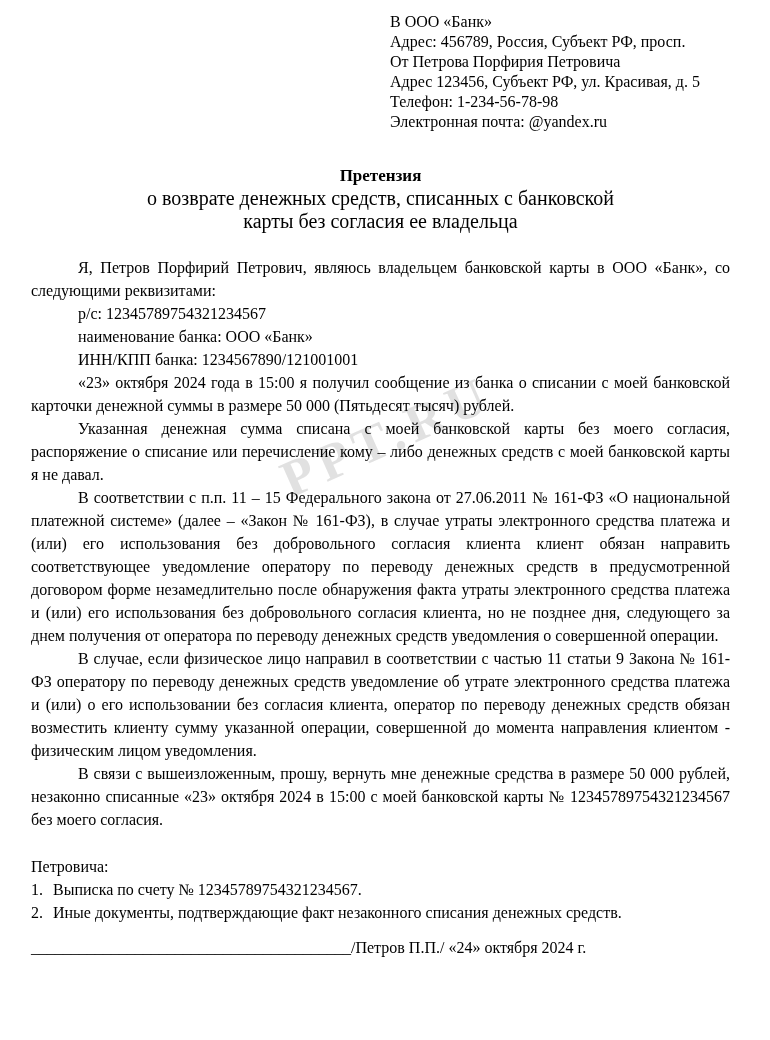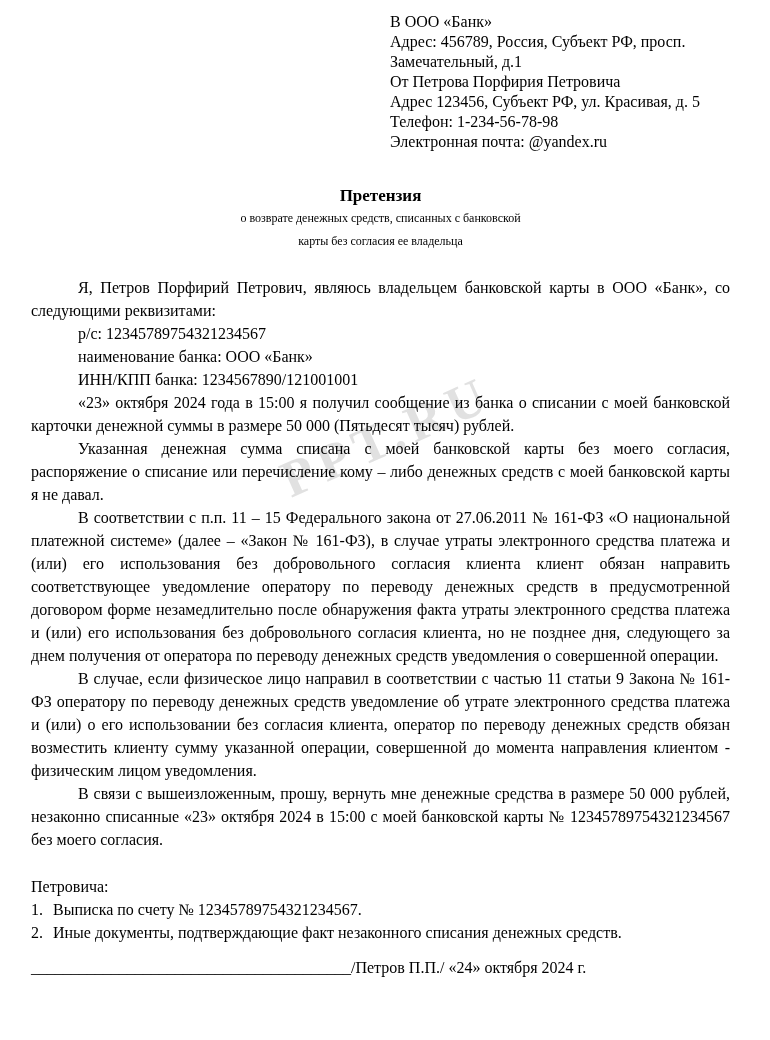--- a/index.html
+++ b/index.html
@@ -36,21 +36,21 @@
     text-align: center;
     line-height: 23px;
   }
   .title-main {
     font-weight: bold;
     font-size: 17px;
     margin: 0;
   }
   .title-sub {
     margin: 0;
-    font-size: 12px;
+    font-size: 20px;
   }
   .body-block {
     margin-top: 23px;
     line-height: 23px;
   }
   .para {
     margin: 0;
     text-align: justify;
     text-indent: 47px;
   }
@@ -92,21 +92,20 @@
 
 <div class="page">
 
   <div class="watermark">PPT.RU</div>
 
   <div class="content">
 
     <div class="header-block">
       <div class="header-line">В ООО «Банк»</div>
       <div class="header-line">Адрес: 456789, Россия, Субъект РФ, просп.</div>
-      <div class="header-line">Замечательный, д.1</div>
       <div class="header-line">От Петрова Порфирия Петровича</div>
       <div class="header-line">Адрес 123456, Субъект РФ, ул. Красивая, д. 5</div>
       <div class="header-line">Телефон: 1-234-56-78-98</div>
       <div class="header-line">Электронная почта: @yandex.ru</div>
     </div>
 
     <div class="title-block">
       <div class="title-main">Претензия</div>
       <div class="title-sub">о возврате денежных средств, списанных с банковской</div>
       <div class="title-sub">карты без согласия ее владельца</div>

